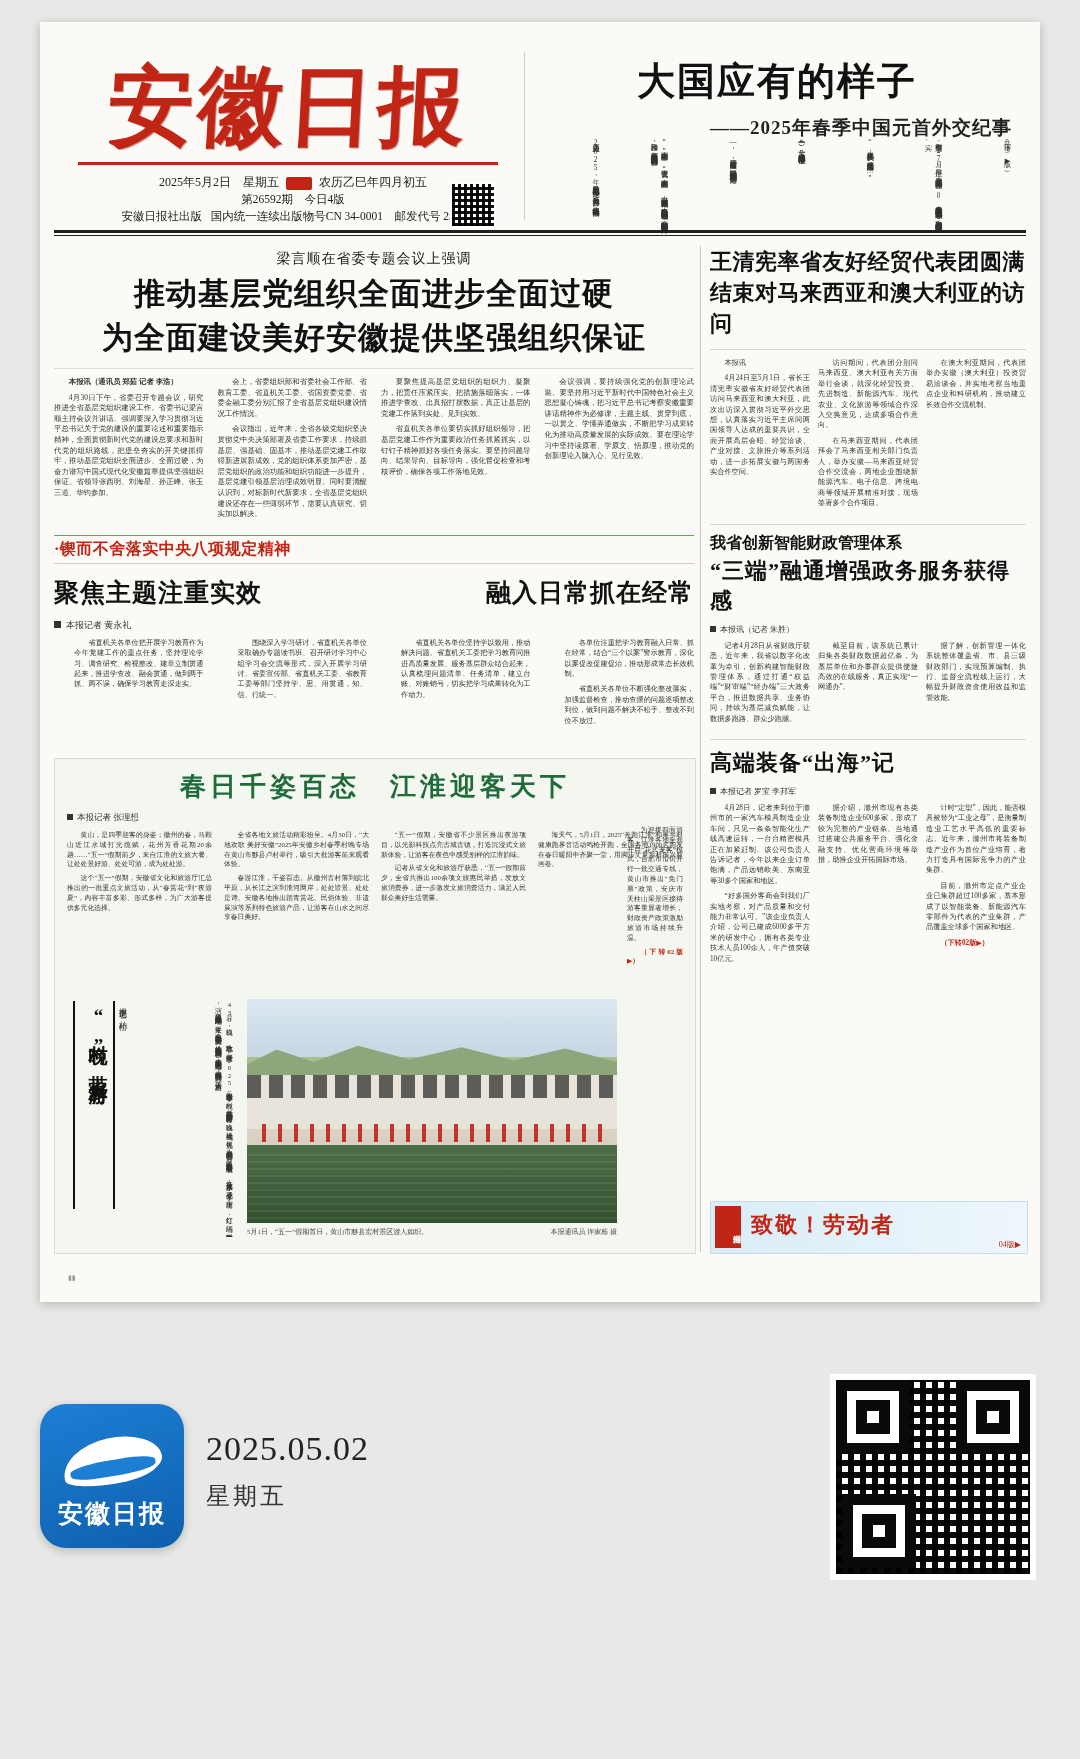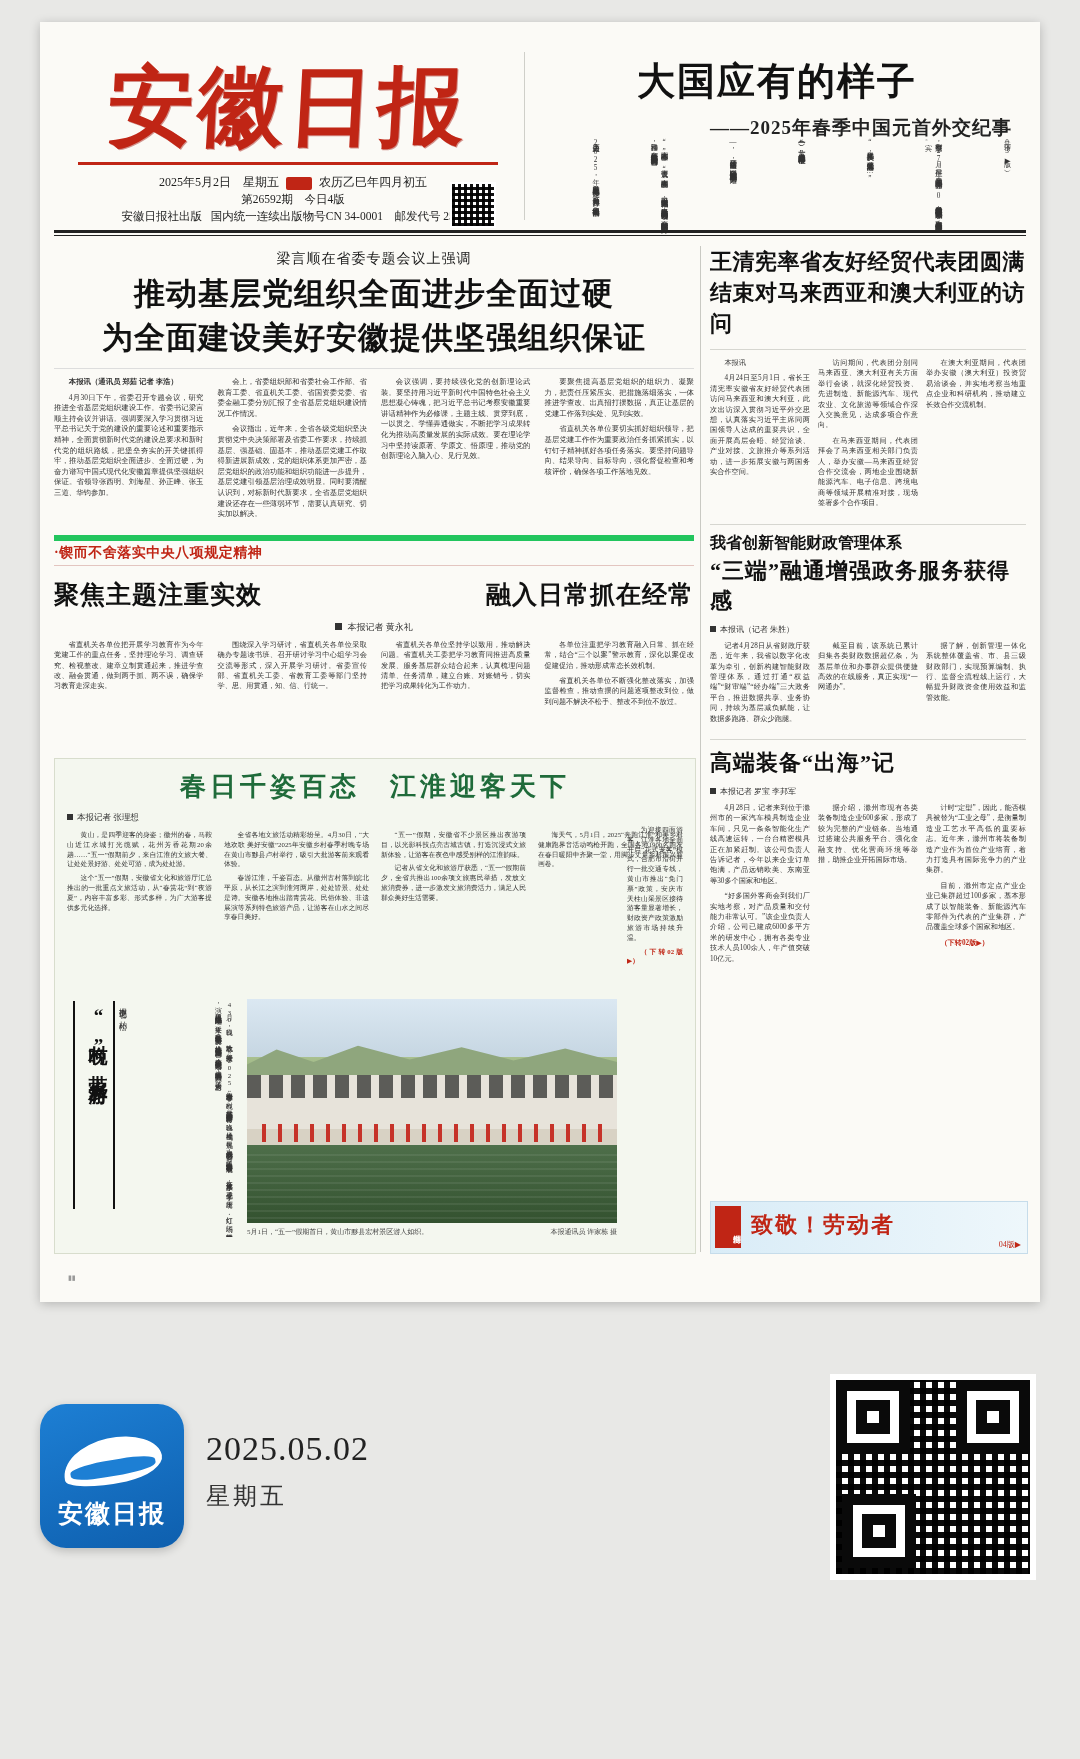--- a/index.html
+++ b/index.html
@@ -91,35 +91,35 @@
     text-align:center;font-size:31px;font-weight:700;line-height:40px;letter-spacing:1px;
     color:#111;margin:0 0 4px;
   }
   .lead-rule{width:100%;height:1px;background:#ddd;margin:10px 0 8px;}
   .lead-body{display:flex;gap:14px;font-size:7.4px;line-height:10.6px;text-align:justify;color:#333;}
   .lead-body .c{flex:1;}
   .lead-body .c p{margin:0 0 5px;text-indent:2em;}
   .lead-lead{font-weight:700;}
 
   .redbar{
-    margin-top:10px;font-size:14px;color:#c02515;font-weight:700;letter-spacing:.5px;
-    border-top:6px solid #22c55e;border-bottom:1px solid #e3c5c0;padding:3px 0;
+    margin-top:10px;font-size:16px;color:#c02515;font-weight:700;letter-spacing:.5px;
+    border-top:1px solid #22c55e;border-bottom:1px solid #e3c5c0;padding:3px 0;
   }
   .redbar .dot{color:#c02515;}
 
   .dual-h{
     display:flex;justify-content:space-between;margin-top:12px;
   }
   .dual-h div{font-size:25px;font-weight:700;letter-spacing:1px;color:#111;}
 
-  .byline{font-size:9px;color:#333;margin:10px 0 6px;text-align:center;}
+  .byline{font-size:9px;color:#333;margin:10px 0 6px;}
   .byline .sq{display:inline-block;width:7px;height:7px;background:#333;margin-right:5px;}
 
   .three-col{display:flex;gap:14px;font-size:7.2px;line-height:10.4px;text-align:justify;color:#333;}
-  .three-col .c{flex:1;}
+  .three-col .c{flex:1;margin-left:20px;}
   .three-col .c p{margin:0 0 5px;text-indent:2em;}
 
   
   .feature{
     position:absolute;left:0;top:512px;width:640px;height:494px;
     background:#f4f7ef;border:1px solid #d8ddcd;
   }
   .feature-inner{position:absolute;left:12px;top:10px;width:616px;height:474px;}
   .feat-title{
     text-align:center;font-size:26px;font-weight:700;color:#1f6b3a;letter-spacing:4px;
@@ -313,25 +313,25 @@
         <div class="lead-body">
           <div class="c">
             <p class="lead-lead">本报讯（通讯员 郑茹 记者 李浩）</p>
             <p>4月30日下午，省委召开专题会议，研究推进全省基层党组织建设工作。省委书记梁言顺主持会议并讲话。强调要深入学习贯彻习近平总书记关于党的建设的重要论述和重要指示精神，全面贯彻新时代党的建设总要求和新时代党的组织路线，把堡垒夯实的开关键抓得牢，推动基层党组织全面进步、全面过硬，为奋力谱写中国式现代化安徽篇章提供坚强组织保证。省领导张西明、刘海星、孙正峰、张玉三道、华钧参加。</p>
           </div>
           <div class="c">
             <p>会上，省委组织部和省委社会工作部、省教育工委、省直机关工委、省国资委党委、省委金融工委分别汇报了全省基层党组织建设情况工作情况。</p>
             <p>会议指出，近年来，全省各级党组织坚决贯彻党中央决策部署及省委工作要求，持续抓基层、强基础、固基本，推动基层党建工作取得新进展新成效，党的组织体系更加严密，基层党组织的政治功能和组织功能进一步提升，基层党建引领基层治理成效明显。同时要清醒认识到，对标新时代新要求，全省基层党组织建设还存在一些薄弱环节，需要认真研究、切实加以解决。</p>
           </div>
           <div class="c">
-            <p>会议强调，要持续强化党的创新理论武装。要坚持用习近平新时代中国特色社会主义思想凝心铸魂，把习近平总书记考察安徽重要讲话精神作为必修课，主题主线、贯穿到底，一以贯之、学懂弄通做实，不断把学习成果转化为推动高质量发展的实际成效。要在理论学习中坚持读原著、学原文、悟原理，推动党的创新理论入脑入心、见行见效。</p>
-          </div>
-          <div class="c">
             <p>要聚焦提高基层党组织的组织力、凝聚力，把责任压紧压实、把措施落细落实，一体推进学查改、出真招打摆数据，真正让基层的党建工作落到实处、见到实效。</p>
             <p>省直机关各单位要切实抓好组织领导，把基层党建工作作为重要政治任务抓紧抓实，以钉钉子精神抓好各项任务落实。要坚持问题导向、结果导向、目标导向，强化督促检查和考核评价，确保各项工作落地见效。</p>
+          </div>
+          <div class="c">
+            <p>会议强调，要持续强化党的创新理论武装。要坚持用习近平新时代中国特色社会主义思想凝心铸魂，把习近平总书记考察安徽重要讲话精神作为必修课，主题主线、贯穿到底，一以贯之、学懂弄通做实，不断把学习成果转化为推动高质量发展的实际成效。要在理论学习中坚持读原著、学原文、悟原理，推动党的创新理论入脑入心、见行见效。</p>
           </div>
         </div>
 
         <div class="redbar">
           <span class="dot">·</span><span>锲而不舍落实中央八项规定精神</span>
         </div>
 
         <div class="dual-h">
           <div>聚焦主题注重实效</div>
           <div>融入日常抓在经常</div>

